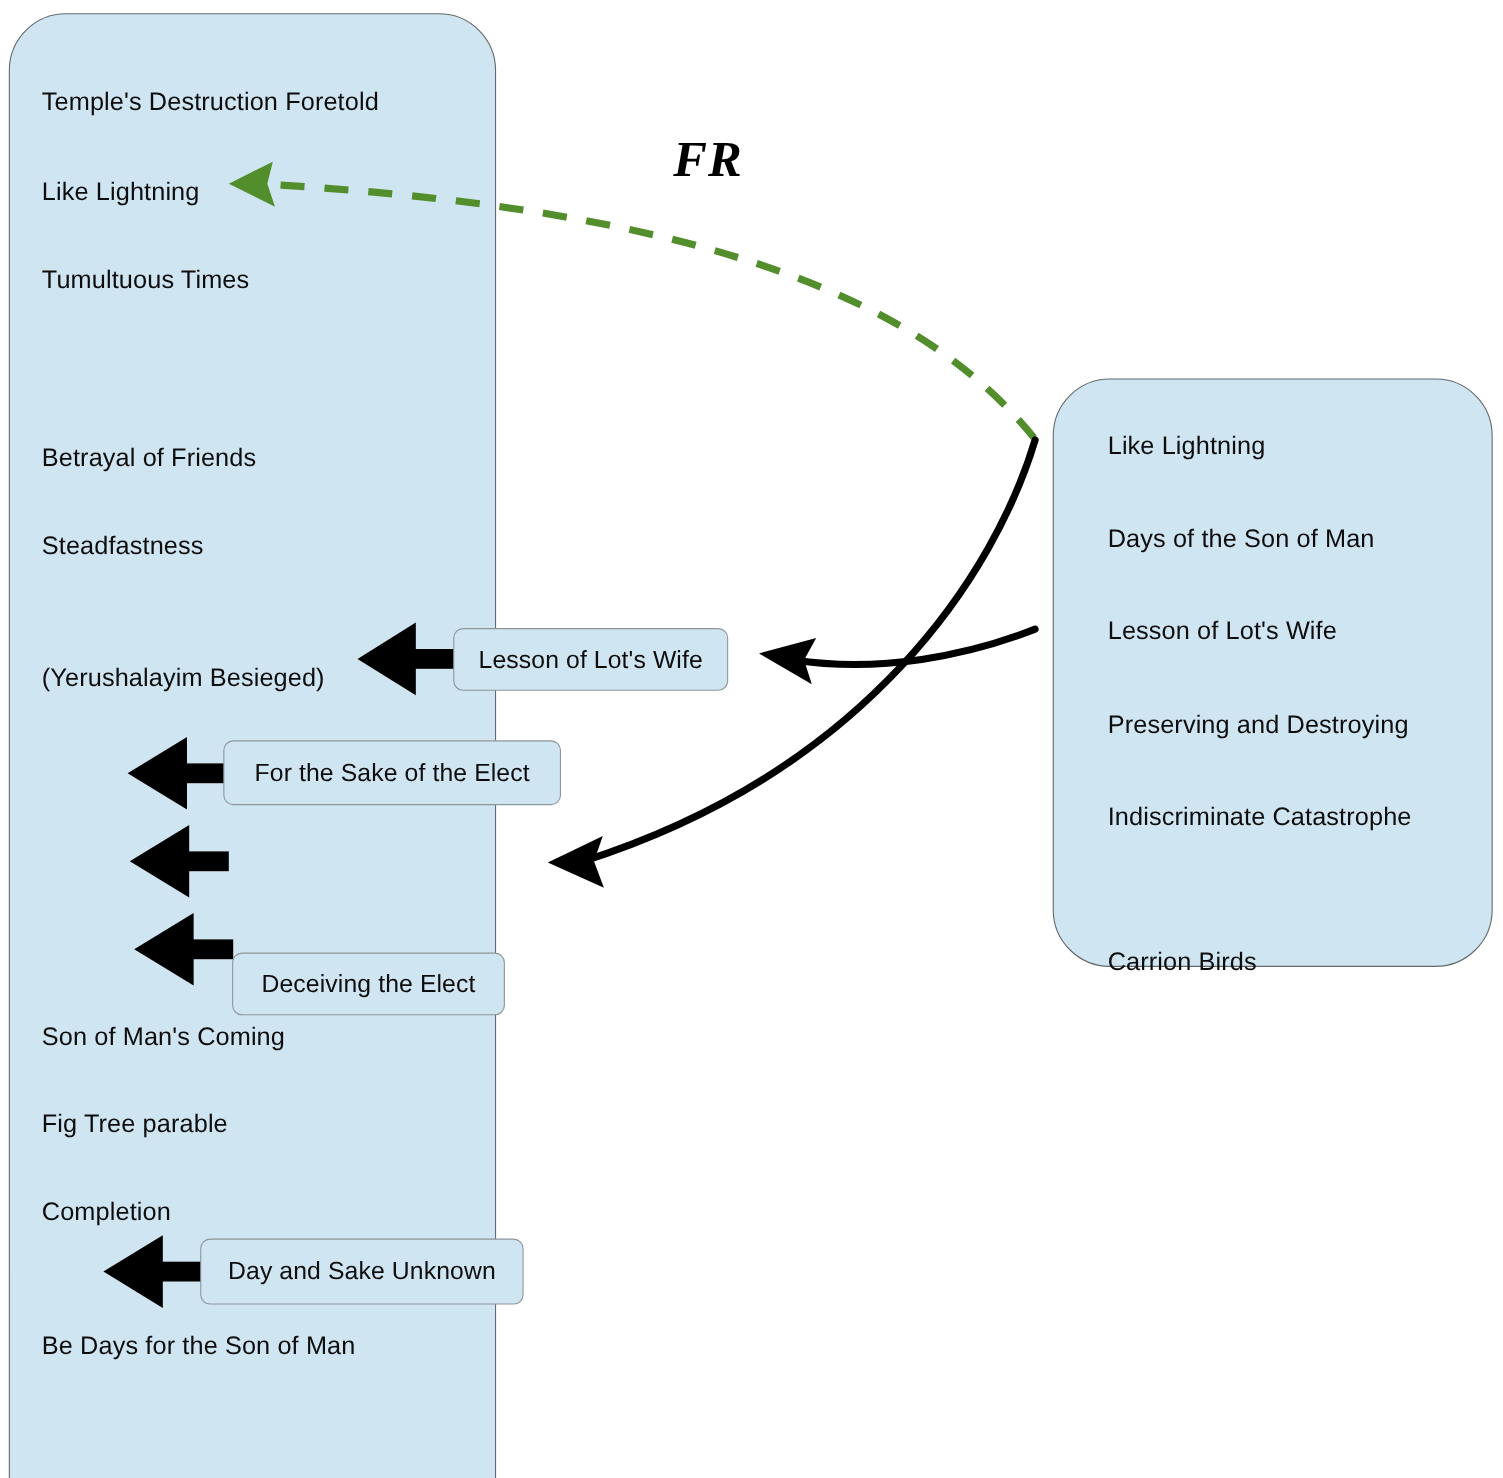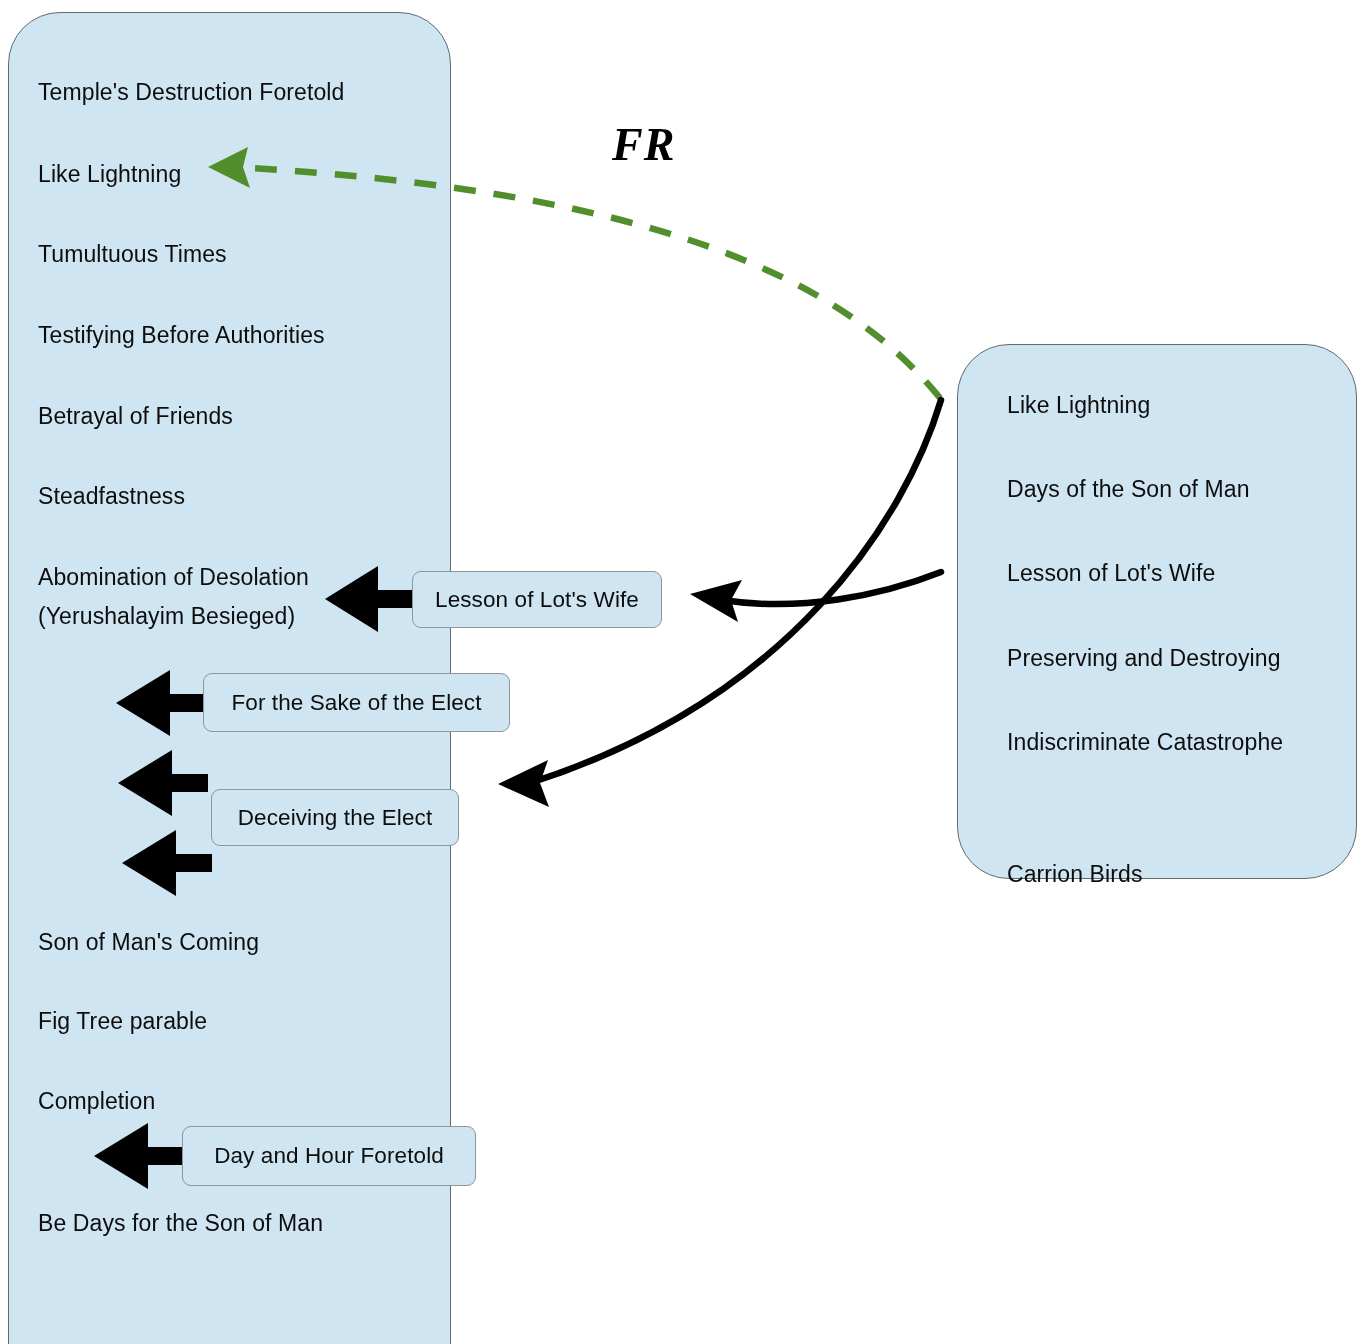--- a/index.html
+++ b/index.html
@@ -100,24 +100,22 @@
 
 <div id="stage">
 
   <div class="panel" id="left-panel"></div>
 
   <div class="panel" id="right-panel"></div>
 
   <div class="list-item left-item" style="top:77px">Temple's Destruction Foretold</div>
   <div class="list-item left-item" style="top:159px">Like Lightning</div>
   <div class="list-item left-item" style="top:239px">Tumultuous Times</div>
-  <div class="list-item left-item" style="top:320px">Testifying Before Authorities</div>
   <div class="list-item left-item" style="top:401px">Betrayal of Friends</div>
   <div class="list-item left-item" style="top:481px">Steadfastness</div>
-  <div class="list-item left-item" style="top:562px">Abomination of Desolation</div>
   <div class="list-item left-item" style="top:601px">(Yerushalayim Besieged)</div>
   <div class="list-item left-item" style="top:927px">Son of Man's Coming</div>
   <div class="list-item left-item" style="top:1006px">Fig Tree parable</div>
   <div class="list-item left-item" style="top:1086px">Completion</div>
   <div class="list-item left-item" style="top:1208px">Be Days for the Son of Man</div>
 
   <div class="list-item right-item" style="top:390px">Like Lightning</div>
   <div class="list-item right-item" style="top:474px">Days of the Son of Man</div>
   <div class="list-item right-item" style="top:558px">Lesson of Lot's Wife</div>
   <div class="list-item right-item" style="top:727px">Indiscriminate Catastrophe</div>
@@ -169,23 +167,23 @@
 
   <div class="callout" style="left:412px; top:571px; width:250px; height:57px">
     <span>Lesson of Lot's Wife</span>
   </div>
 
   <div class="callout" style="left:203px; top:673px; width:307px; height:59px">
     <span>For the Sake of the Elect</span>
   </div>
 
 
-  <div class="callout" style="left:211px; top:789px; width:248px; height:57px">
+  <div class="callout" style="left:211px; top:866px; width:248px; height:57px">
     <span>Deceiving the Elect</span>
   </div>
 
   <div class="callout" style="left:182px; top:1126px; width:294px; height:60px">
-    <span>Day and Hour Foretold</span>
+    <span>Day and Sake Unknown</span>
   </div>
 
   <div class="fr-label" style="left:612px; top:118px">FR</div>
 
 </div>
 
 </body></html>

